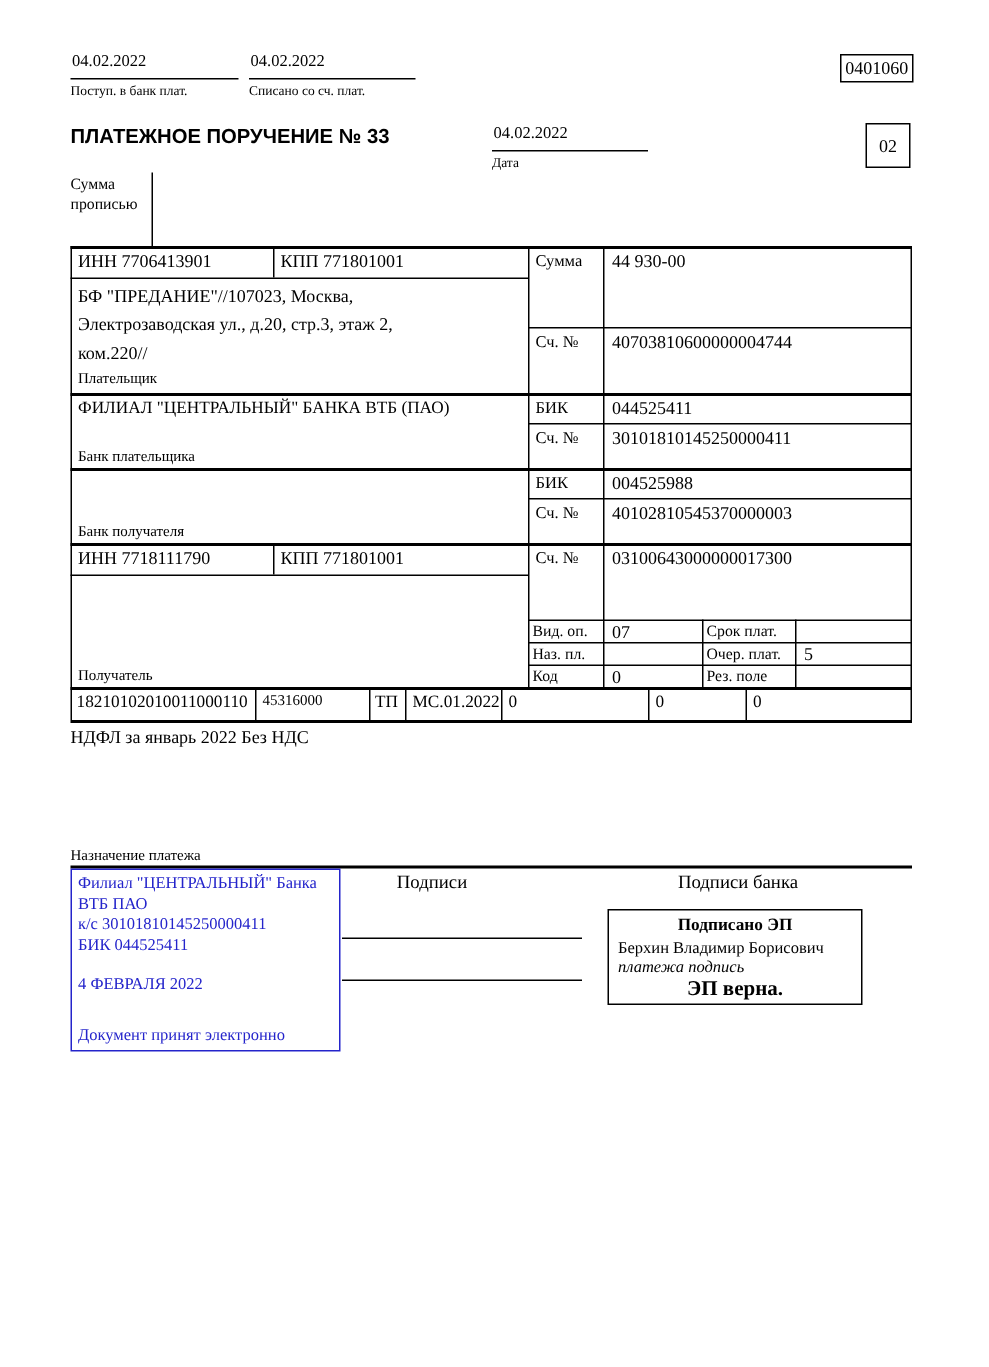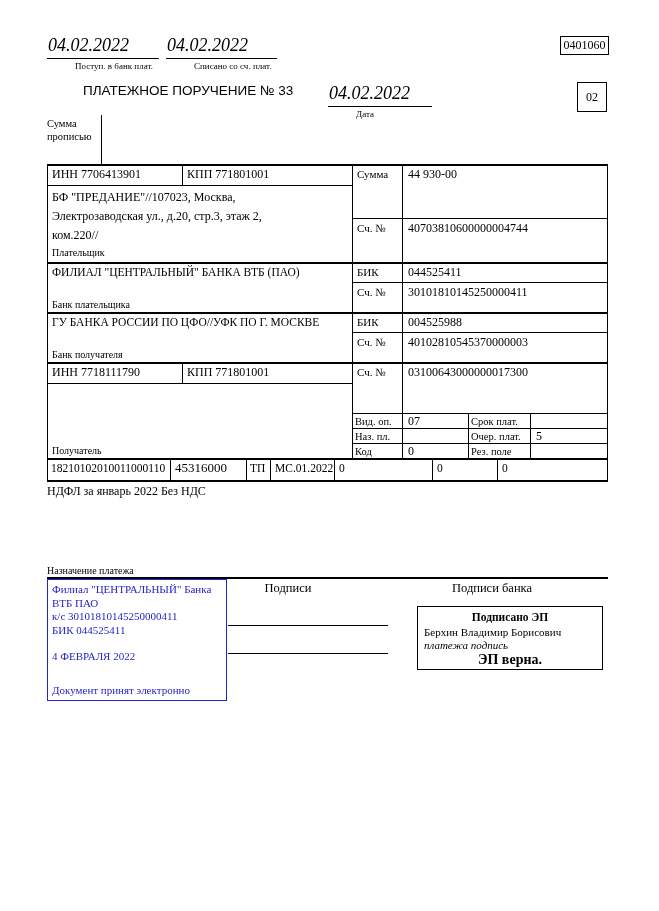--- a/index.html
+++ b/index.html
@@ -8,30 +8,30 @@
   .hl{position:absolute;background:#000;height:1px;}
   .hl2{position:absolute;background:#000;height:2px;}
   .vl{position:absolute;background:#000;width:1px;}
   .cell{position:absolute;font-size:12px;line-height:14px;white-space:nowrap;}
   .wrap{white-space:normal;}
   .lab{font-size:10px;}
   .lab11{font-size:11px;}
   .lab105{font-size:10.5px;}
   .bankname{font-size:11.5px;}
   .title{position:absolute;font-family:"Liberation Sans","DejaVu Sans",sans-serif;
-         font-weight:normal;font-size:13.5px;white-space:nowrap;margin-left:36px;}
+         font-weight:bold;font-size:13.5px;white-space:nowrap;}
   .ufield{position:absolute;}
-  .ufield .uval{font-size:18px;border-bottom:1px solid #000;padding:0 2px 2px 1px;min-height:15px;font-style:italic;}
-  .ufield .ulab{font-size:9px;padding-top:2px;margin-left:28px;}
+  .ufield .uval{font-size:11px;border-bottom:1px solid #000;padding:0 2px 2px 1px;min-height:15px;}
+  .ufield .ulab{font-size:9px;padding-top:2px;}
   .boxed{position:absolute;border:1.5px solid #000;display:flex;align-items:center;justify-content:center;
          font-size:12px;}
   .blue-stamp{position:absolute;left:47px;top:579px;width:180px;height:122px;border:1.5px solid #2424cb;
          padding:3px 4px;font-size:11px;line-height:13.5px;color:#2424cb;box-sizing:border-box;}
   .blue-stamp .stamp-note{position:absolute;left:4px;bottom:3px;white-space:nowrap;}
-  .ep-box{position:absolute;left:417px;top:606px;width:186px;height:64px;border:1.5px solid #000;
+  .ep-box{position:absolute;left:405px;top:606px;width:170px;height:64px;border:1.5px solid #000;
          padding:4px 6px;font-size:11px;line-height:13.5px;box-sizing:border-box;}
   .ep-title{font-weight:bold;text-align:center;font-size:11.5px;}
   .ep-name{margin-top:1px;}
   .ep-role{font-style:italic;}
   .ep-valid{font-weight:bold;text-align:center;font-size:14px;}
   .sigline{position:absolute;left:228px;width:160px;height:1px;background:#000;}
   .colhead{position:absolute;font-size:12.5px;text-align:center;white-space:nowrap;}
 </style>
 </head>
 <body>
@@ -98,21 +98,20 @@
   <div class="cell lab11" style="left:357px;top:221px">Сч. №</div>
   <div class="cell" style="left:408px;top:221px">40703810600000004744</div>
 
   <div class="cell bankname" style="left:52px;top:265px">ФИЛИАЛ "ЦЕНТРАЛЬНЫЙ" БАНКА ВТБ (ПАО)</div>
   <div class="cell lab" style="left:52px;top:298px">Банк плательщика</div>
   <div class="cell lab11" style="left:357px;top:265px">БИК</div>
   <div class="cell" style="left:408px;top:265px">044525411</div>
   <div class="cell lab11" style="left:357px;top:285px">Сч. №</div>
   <div class="cell" style="left:408px;top:285px">30101810145250000411</div>
 
-  <div class="cell bankname" style="left:52px;top:315px">ГУ БАНКА РОССИИ ПО ЦФО//УФК ПО Г. МОСКВЕ</div>
   <div class="cell lab" style="left:52px;top:348px">Банк получателя</div>
   <div class="cell lab11" style="left:357px;top:315px">БИК</div>
   <div class="cell" style="left:408px;top:315px">004525988</div>
   <div class="cell lab11" style="left:357px;top:335px">Сч. №</div>
   <div class="cell" style="left:408px;top:335px">40102810545370000003</div>
 
   <div class="cell" style="left:52px;top:365px">ИНН 7718111790</div>
   <div class="cell" style="left:187px;top:365px">КПП 771801001</div>
   <div class="cell lab11" style="left:357px;top:365px">Сч. №</div>
   <div class="cell" style="left:408px;top:365px">03100643000000017300</div>
@@ -125,21 +124,21 @@
   <div class="cell lab105" style="left:355px;top:430px">Наз. пл.</div>
   <div class="cell" style="left:408px;top:429px"></div>
   <div class="cell lab105" style="left:471px;top:430px">Очер. плат.</div>
   <div class="cell" style="left:536px;top:429px">5</div>
   <div class="cell lab105" style="left:355px;top:445px">Код</div>
   <div class="cell" style="left:408px;top:444px">0</div>
   <div class="cell lab105" style="left:471px;top:445px">Рез. поле</div>
   <div class="cell" style="left:536px;top:444px"></div>
 
   <div class="cell" style="left:51px;top:461px;font-size:11.5px">18210102010011000110</div>
-  <div class="cell" style="left:175px;top:461px;font-size:13px">45316000</div>
+  <div class="cell" style="left:175px;top:461px;font-size:10px">45316000</div>
   <div class="cell" style="left:250px;top:461px;font-size:11.5px">ТП</div>
   <div class="cell" style="left:275px;top:461px;font-size:11.5px">МС.01.2022</div>
   <div class="cell" style="left:339px;top:461px;font-size:11.5px">0</div>
   <div class="cell" style="left:437px;top:461px;font-size:11.5px">0</div>
   <div class="cell" style="left:502px;top:461px;font-size:11.5px">0</div>
 
   <div class="cell" style="left:47px;top:484px">НДФЛ за январь 2022 Без НДС</div>
   <div class="cell lab" style="left:47px;top:564px">Назначение платежа</div>
   <div class="hl2" style="left:47px;top:577px;width:561px"></div>
 

